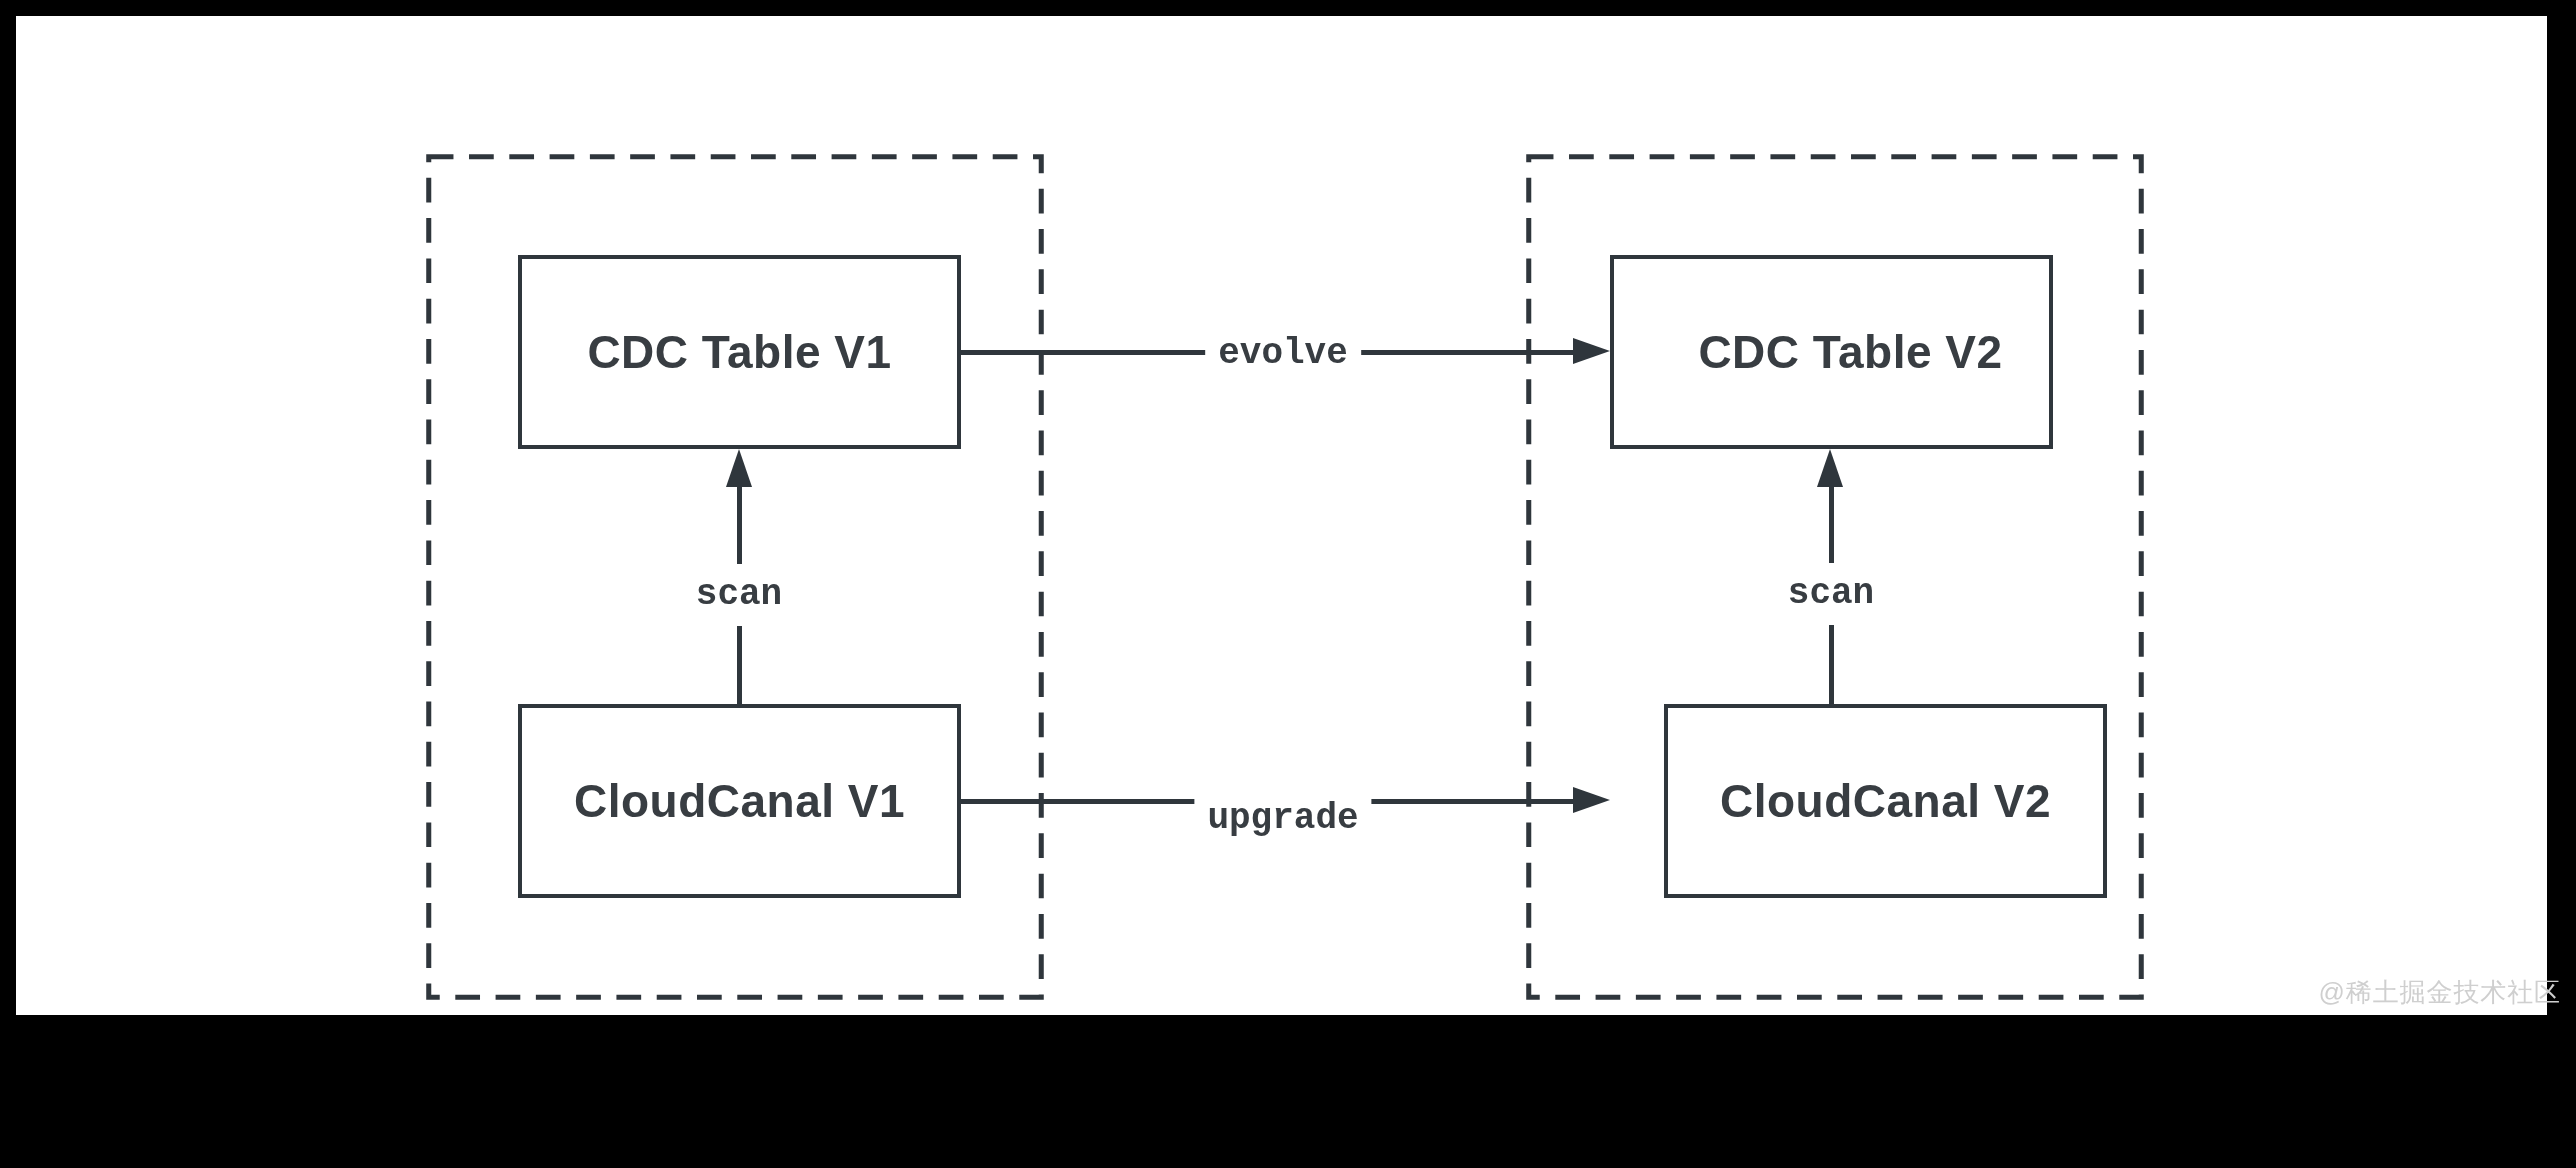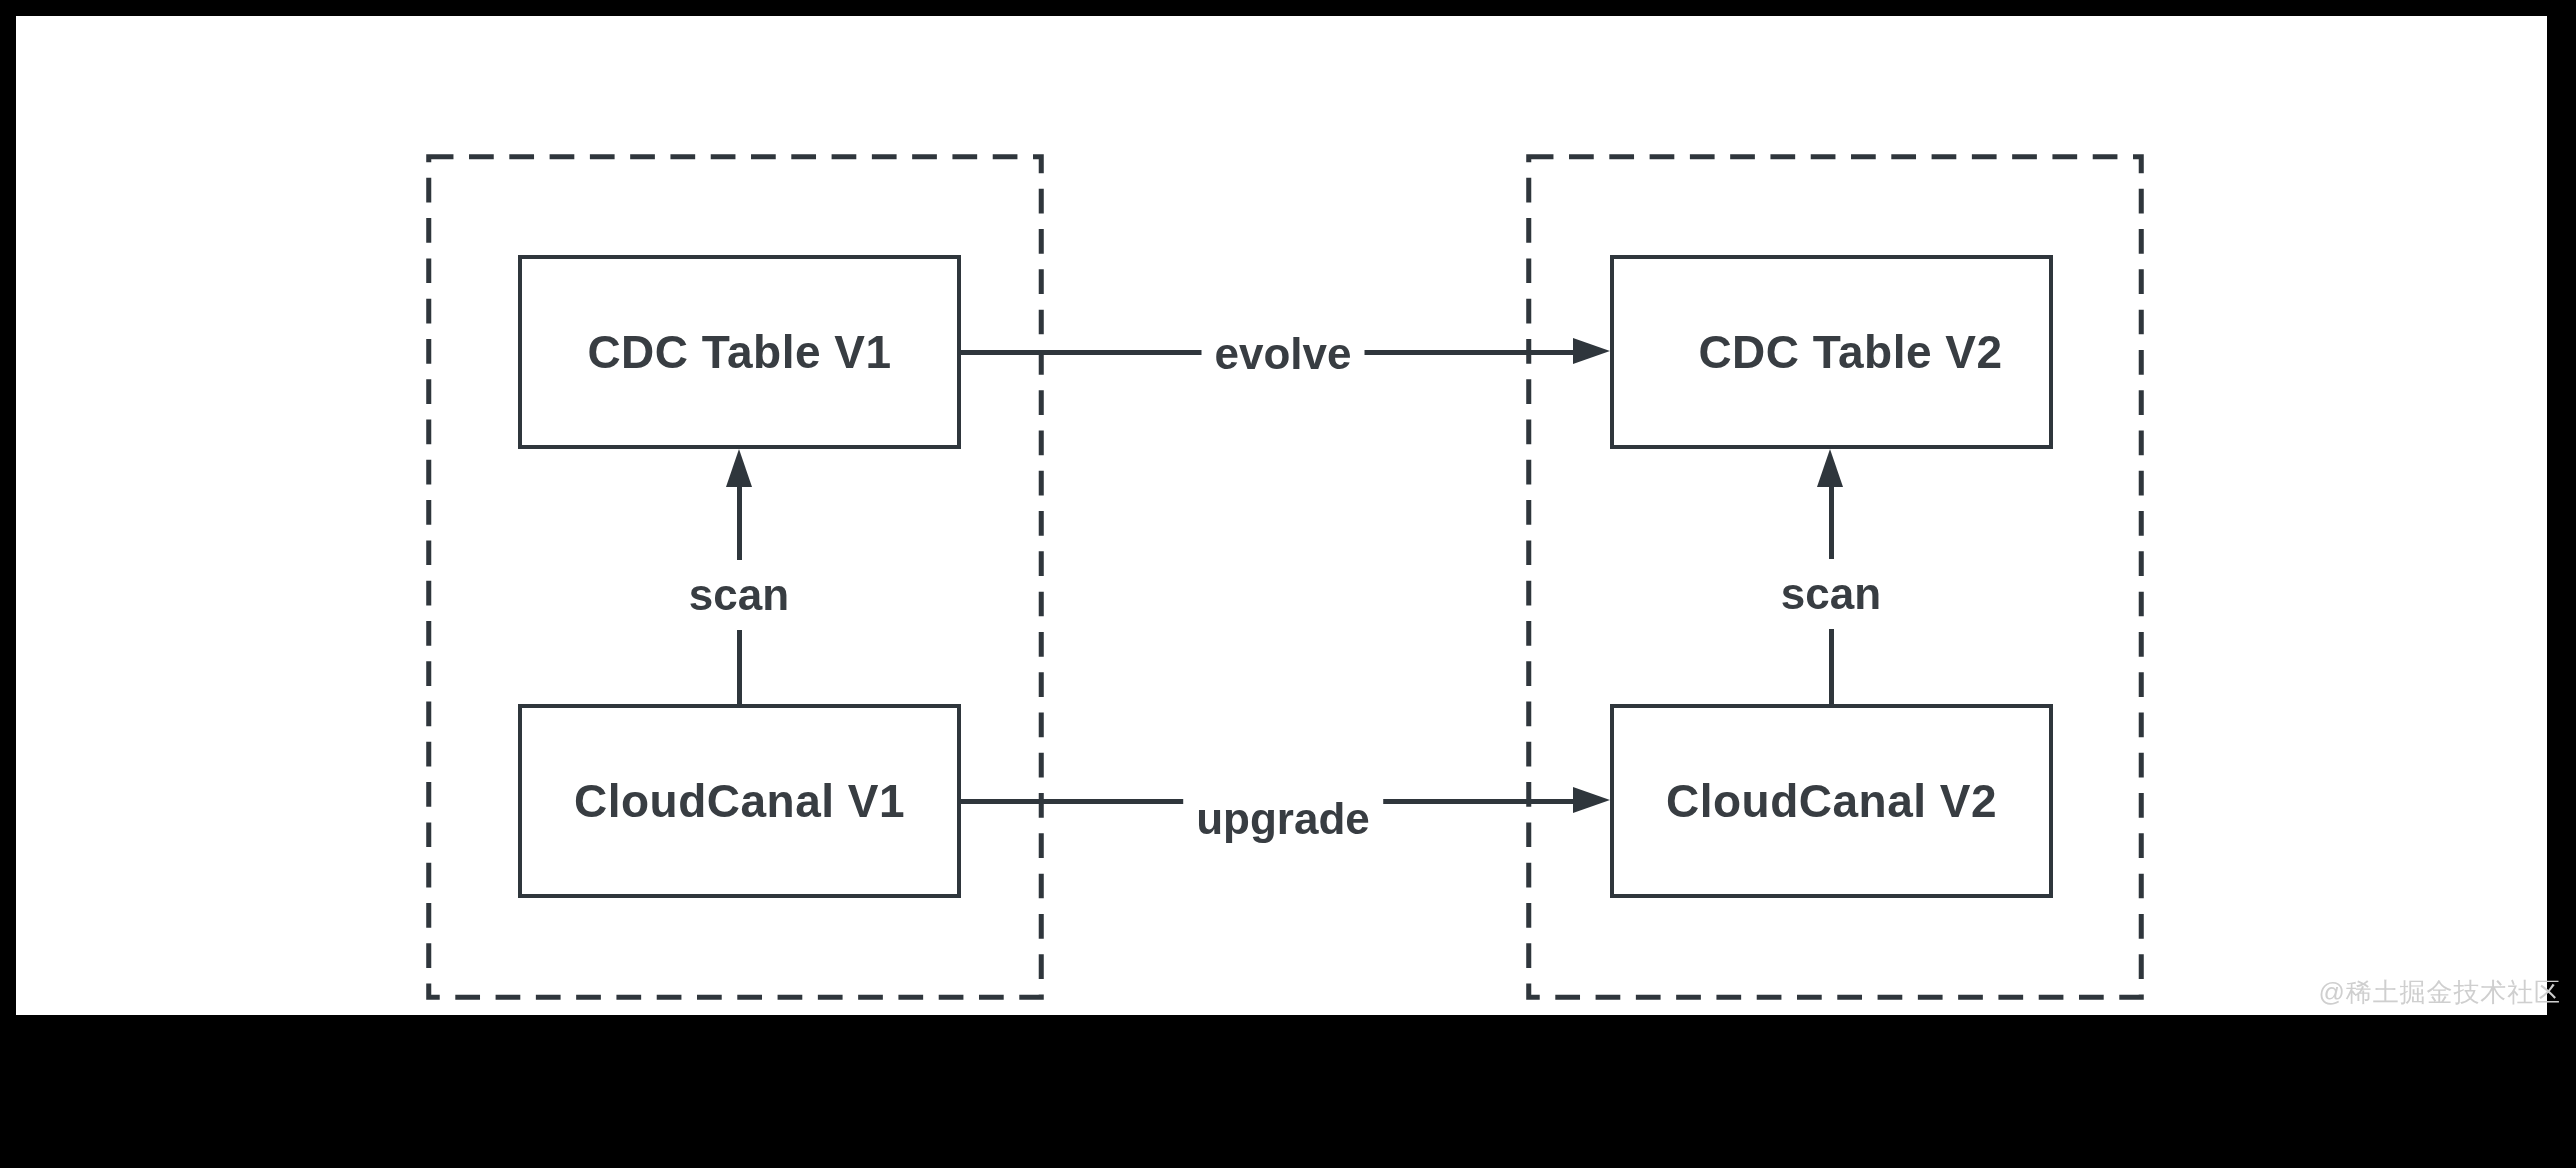--- a/index.html
+++ b/index.html
@@ -40,42 +40,42 @@
     background:var(--canvas-bg);
     display:flex;align-items:center;justify-content:center;
   }
   .node-label{
     font-size:46px;font-weight:bold;color:var(--text);
     letter-spacing:0.5px;white-space:nowrap;
   }
   .node-cdc-v1{left:518px;top:255px;}
   .node-cloudcanal-v1{left:518px;top:704px;}
   .node-cdc-v2{left:1610px;top:255px;padding-left:38px;}
-  .node-cloudcanal-v2{left:1610px;top:704px;}
+  .node-cloudcanal-v2{left:1664px;top:704px;}
   
   .hline{position:absolute;height:4.6px;background:var(--stroke);}
   .vline{position:absolute;width:4.6px;background:var(--stroke);}
   .arrow-right{
     position:absolute;width:0;height:0;
     border-top:13.7px solid transparent;
     border-bottom:13.7px solid transparent;
     border-left:37px solid var(--stroke);
   }
   .arrow-up{
     position:absolute;width:0;height:0;
     border-left:13.7px solid transparent;
     border-right:13.7px solid transparent;
     border-bottom:38px solid var(--stroke);
   }
   .edge-label{
     position:absolute;
     transform:translate(-50%,-50%);
     background:var(--canvas-bg);
-    font-size:44px;font-weight:bold;color:var(--text);
-    white-space:nowrap;line-height:1;
+    font-size:36px;font-weight:bold;color:var(--text);
+    white-space:nowrap;line-height:1;font-family:Liberation Mono, monospace;
   }
   .edge-label.h{padding:5.5px 13px;}
   .edge-label.v{padding:13px 3.7px;}
   
   .evolve-line{left:961px;top:350px;width:619px;}
   .evolve-head{left:1573px;top:338px;}
   .evolve-label{left:1283px;top:353px;}
   
   .upgrade-line{left:961px;top:799px;width:619px;}
   .upgrade-head{left:1573px;top:787px;}

